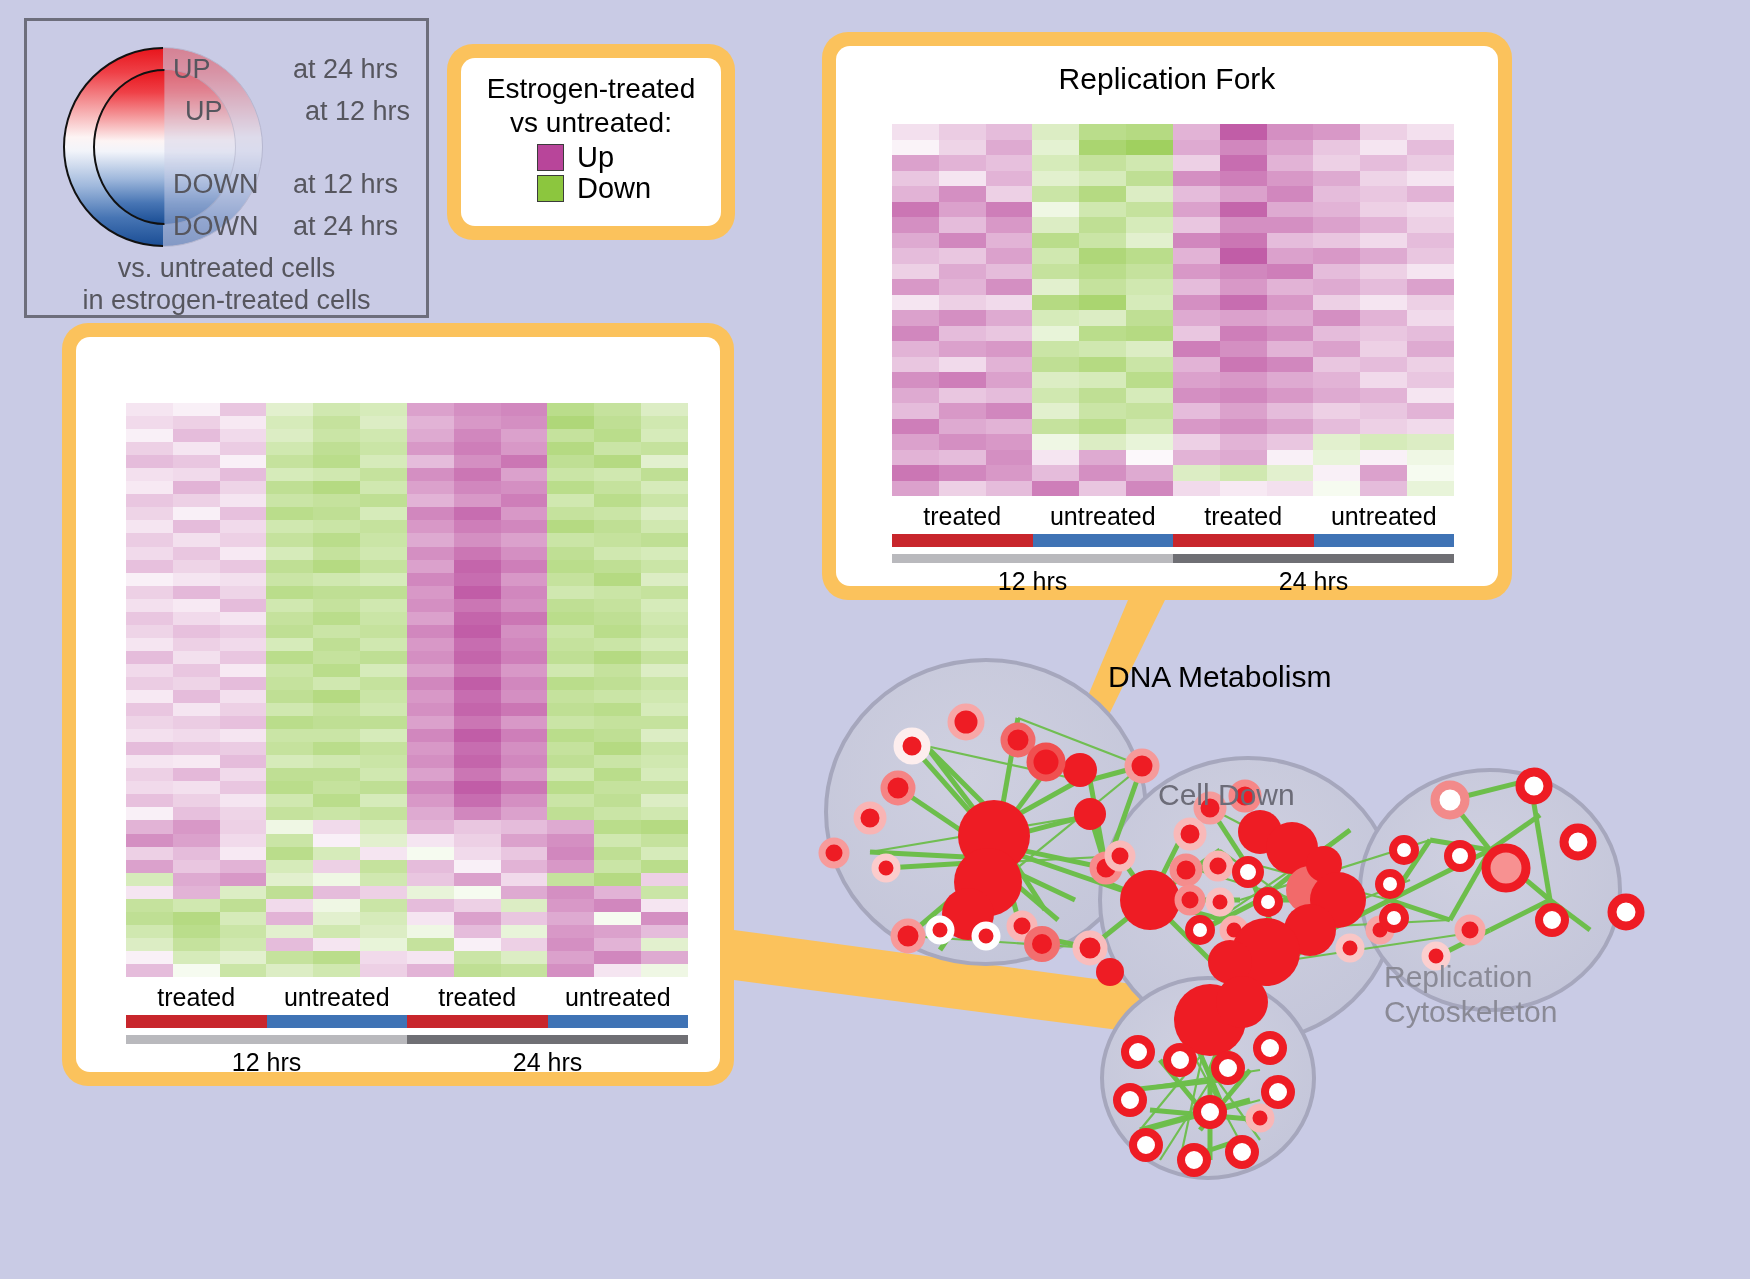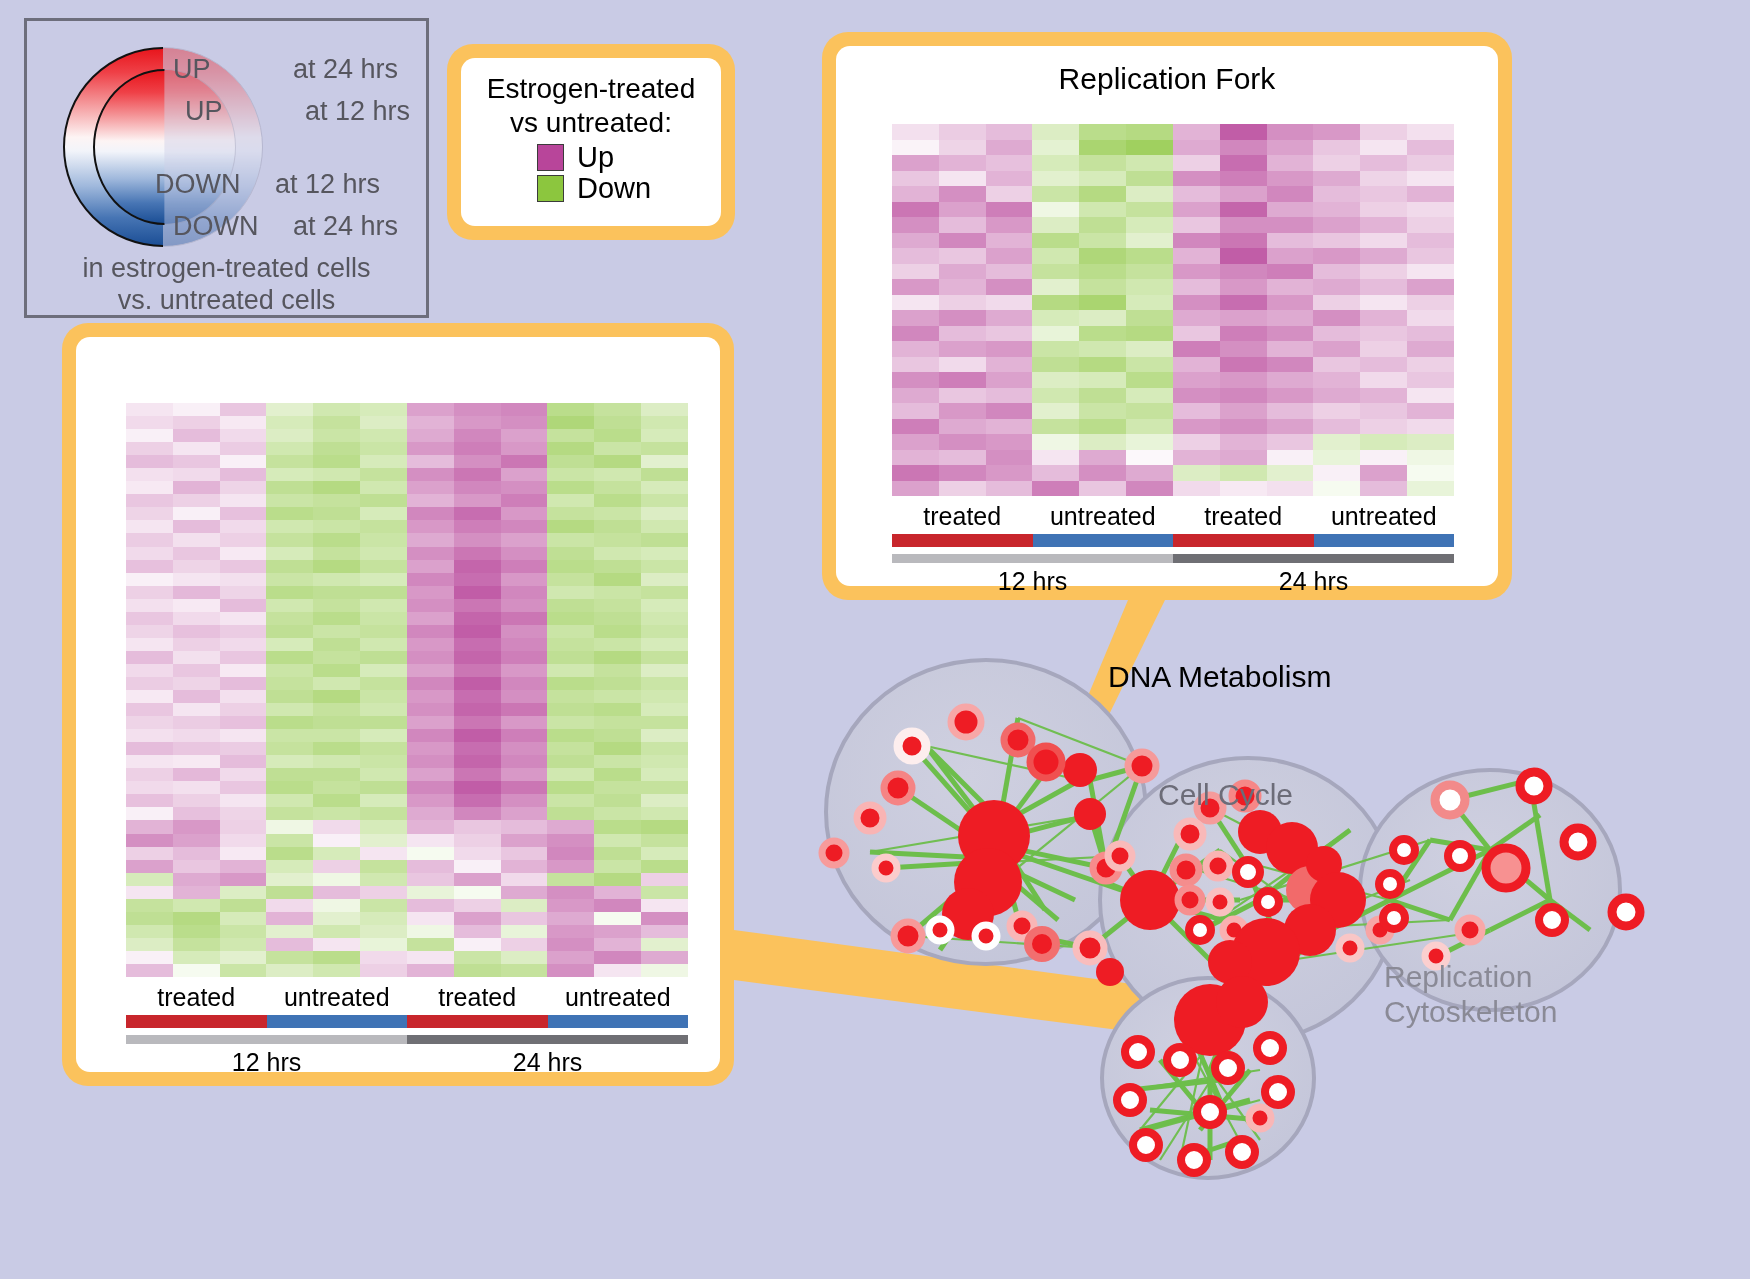--- a/index.html
+++ b/index.html
@@ -104,30 +104,30 @@
       <div class="ring ring-outer"></div>
       <div class="ring ring-inner"></div>
     </div>
 
     <div class="cb-row" style="left:146px; top:33px;">
       <span class="dir" style="width:120px">UP</span><span class="tm">at 24 hrs</span>
     </div>
     <div class="cb-row" style="left:158px; top:75px;">
       <span class="dir" style="width:120px">UP</span><span class="tm">at 12 hrs</span>
     </div>
-    <div class="cb-row" style="left:128px; top:148px;">
+    <div class="cb-row" style="left:146px; top:148px;">
       <span class="dir" style="width:120px">DOWN</span><span class="tm">at 12 hrs</span>
     </div>
     <div class="cb-row" style="left:146px; top:190px;">
       <span class="dir" style="width:120px">DOWN</span><span class="tm">at 24 hrs</span>
     </div>
 
     <div class="cb-foot">
+      <div>vs. untreated cells</div>
       <div>in estrogen-treated cells</div>
-      <div>vs. untreated cells</div>
     </div>
   </div>
 
   <div class="ypanel" id="legend-panel">
     <div class="inner">
       <div class="lg-title">
         <div>Estrogen-treated</div>
         <div>vs untreated:</div>
       </div>
       <div class="lg-items">
@@ -1215,21 +1215,21 @@
         <circle cx="488" cy="492" r="13" fill="#ffffff" stroke="#ee1c24" stroke-width="8"></circle>
         <circle cx="356" cy="545" r="13" fill="#ffffff" stroke="#ee1c24" stroke-width="8"></circle>
         <circle cx="404" cy="560" r="13" fill="#ffffff" stroke="#ee1c24" stroke-width="8"></circle>
         <circle cx="452" cy="552" r="13" fill="#ffffff" stroke="#ee1c24" stroke-width="8"></circle>
         <circle cx="420" cy="512" r="13" fill="#ffffff" stroke="#ee1c24" stroke-width="8"></circle>
         <circle cx="470" cy="518" r="11" fill="#ee1c24" stroke="#f9b6b6" stroke-width="7"></circle>
       </g>
     </svg>
 
     <div class="net-lab" style="left:318px; top:60px; font-size:30px; color:#000;">DNA Metabolism</div>
-    <div class="net-lab" style="left:368px; top:178px; font-size:30px; color:#6c6c78;">Cell Cycle</div>
+    <div class="net-lab" style="left:368px; top:178px; font-size:30px; color:#6c6c78;">Cell Down</div>
     <div class="net-lab" style="left:594px; top:360px; font-size:30px; color:#8a8a96; text-align:left;">
       <div>Replication</div>
       <div>Cytoskeleton</div>
     </div>
     <div class="net-lab" style="left:62px; top:440px; font-size:30px; color:#000; text-align:left;">
     </div>
   </div>
 
 </div>
 

